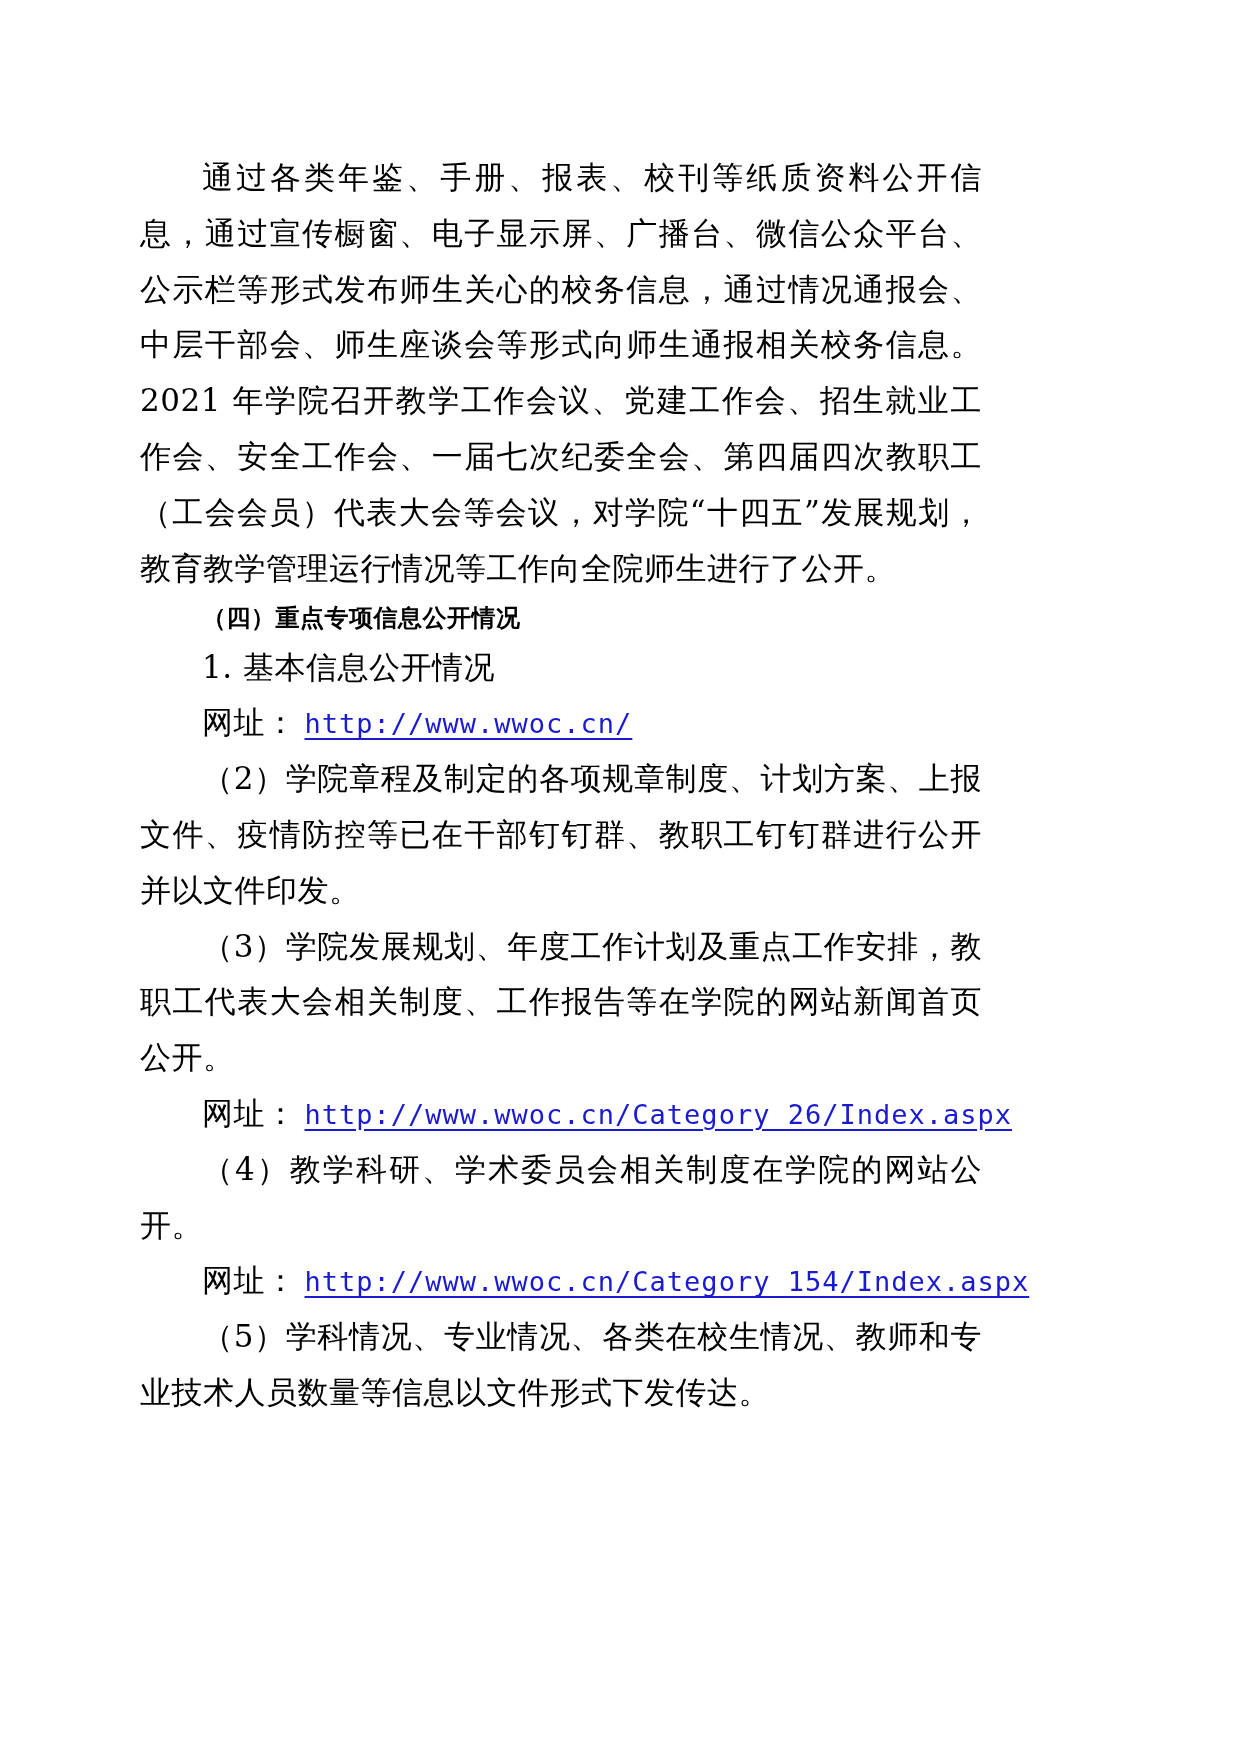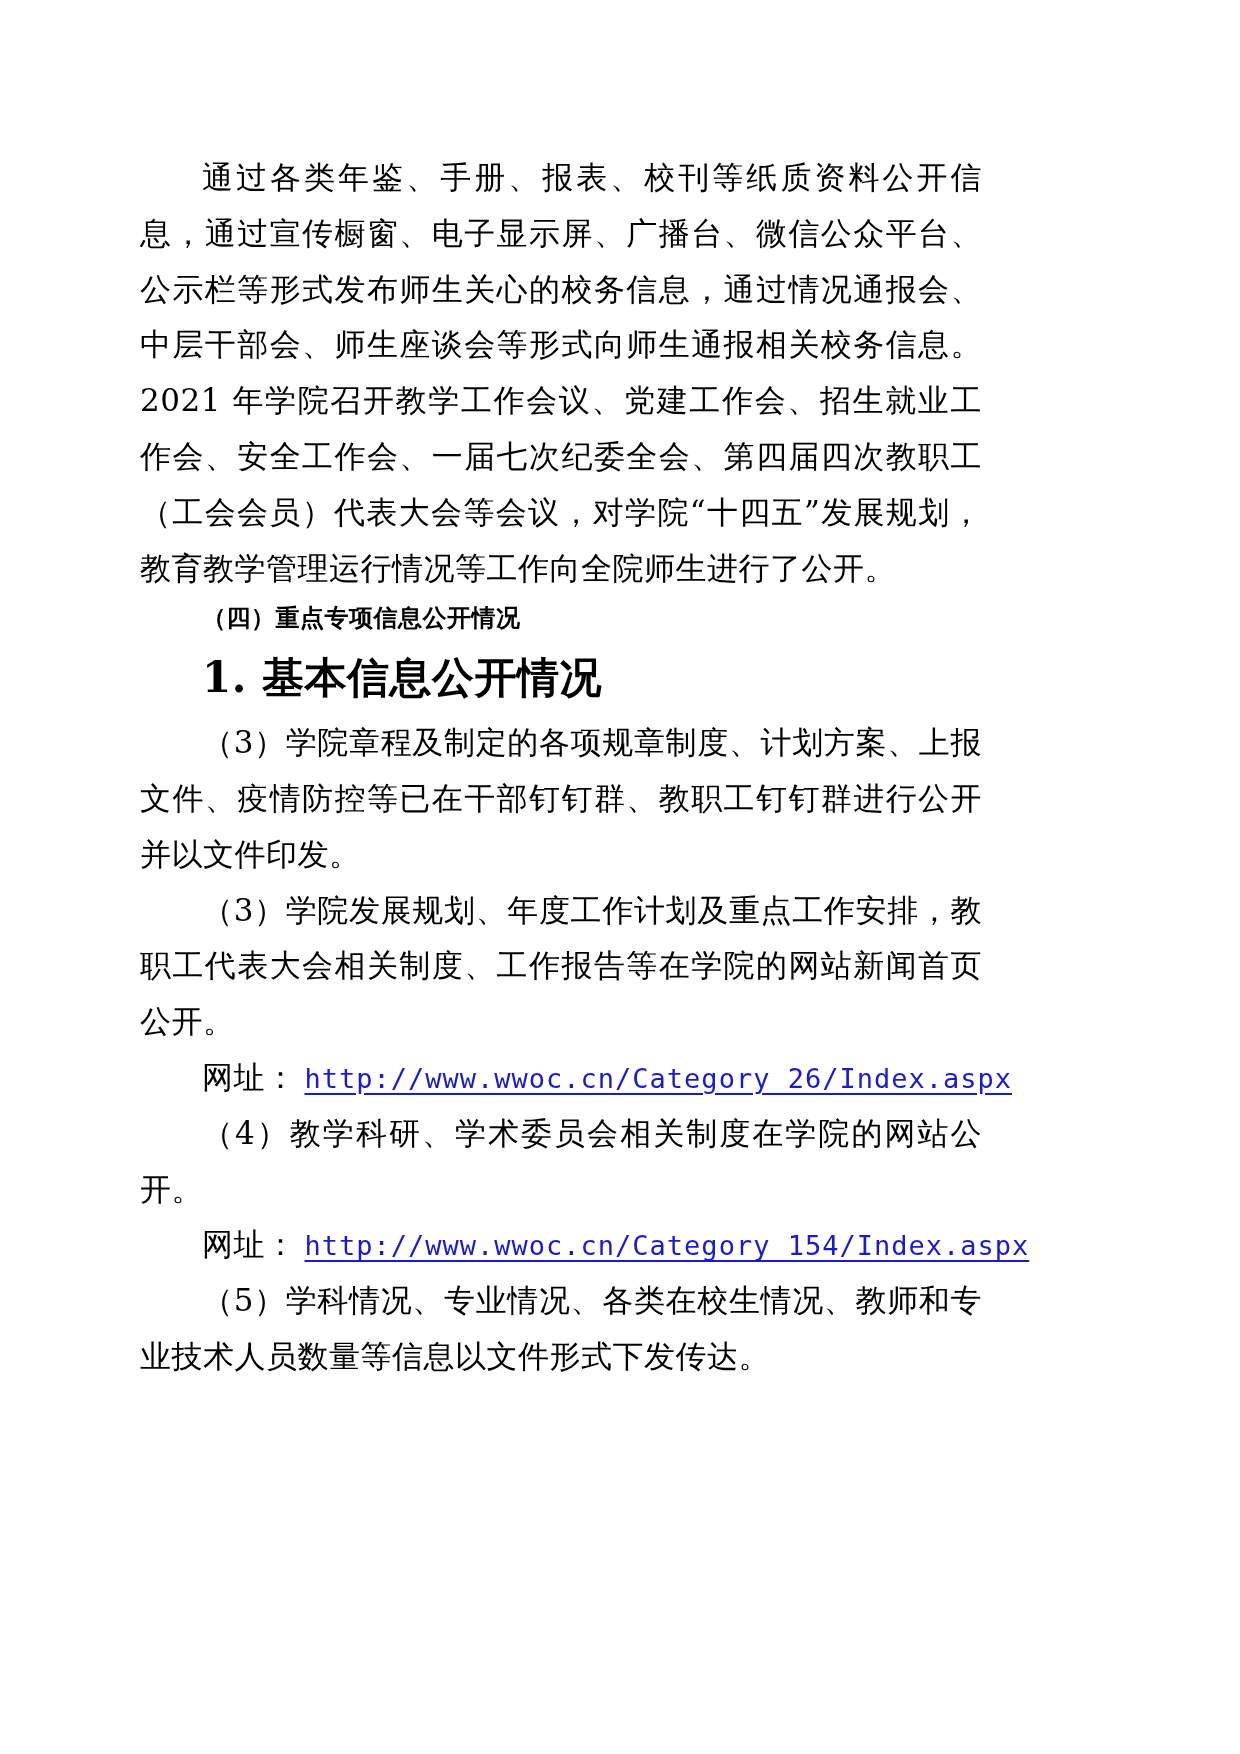--- a/index.html
+++ b/index.html
@@ -34,23 +34,23 @@
   }
   .heading {
     font-size: 24px;
     line-height: 1.80;
     font-weight: bold;
     text-indent: 62px;
     letter-spacing: 0.5px;
     margin: 0;
   }
   .subheading {
-    font-size: 42px;
+    font-size: 31px;
     line-height: 1.80;
-    font-weight: bold;
+    font-weight: normal;
     text-indent: 62px;
     letter-spacing: 0.5px;
     margin: 0;
   }
   .urlline {
     font-size: 31px;
     line-height: 1.80;
     text-indent: 62px;
     letter-spacing: 0.5px;
     margin: 0;
@@ -74,22 +74,25 @@
 
 <div class="page">
 
   <p class="para indent">通过各类年鉴、手册、报表、校刊等纸质资料公开信息，通过宣传橱窗、电子显示屏、广播台、微信公众平台、公示栏等形式发布师生关心的校务信息，通过情况通报会、中层干部会、师生座谈会等形式向师生通报相关校务信息。2021 年学院召开教学工作会议、党建工作会、招生就业工作会、安全工作会、一届七次纪委全会、第四届四次教职工（工会会员）代表大会等会议，对学院“十四五”发展规划，教育教学管理运行情况等工作向全院师生进行了公开。</p>
 
   <p class="heading">（四）重点专项信息公开情况</p>
 
   <p class="subheading">1. 基本信息公开情况</p>
 
 
+  <p class="urlline">
+    <span class="label">网址：</span><span class="nbsp-gap"></span><a class="url" href="#">http://www.wwoc.cn/</a>
+  </p>
 
-  <p class="para indent">（3）学院章程及制定的各项规章制度、计划方案、上报文件、疫情防控等已在干部钉钉群、教职工钉钉群进行公开并以文件印发。</p>
+  <p class="para indent">（2）学院章程及制定的各项规章制度、计划方案、上报文件、疫情防控等已在干部钉钉群、教职工钉钉群进行公开并以文件印发。</p>
 
   <p class="para indent">（3）学院发展规划、年度工作计划及重点工作安排，教职工代表大会相关制度、工作报告等在学院的网站新闻首页公开。</p>
 
   <p class="urlline">
     <span class="label">网址：</span><span class="nbsp-gap"></span><a class="url" href="#">http://www.wwoc.cn/Category_26/Index.aspx</a>
   </p>
 
   <p class="para indent">（4）教学科研、学术委员会相关制度在学院的网站公开。</p>
 
   <p class="urlline">

